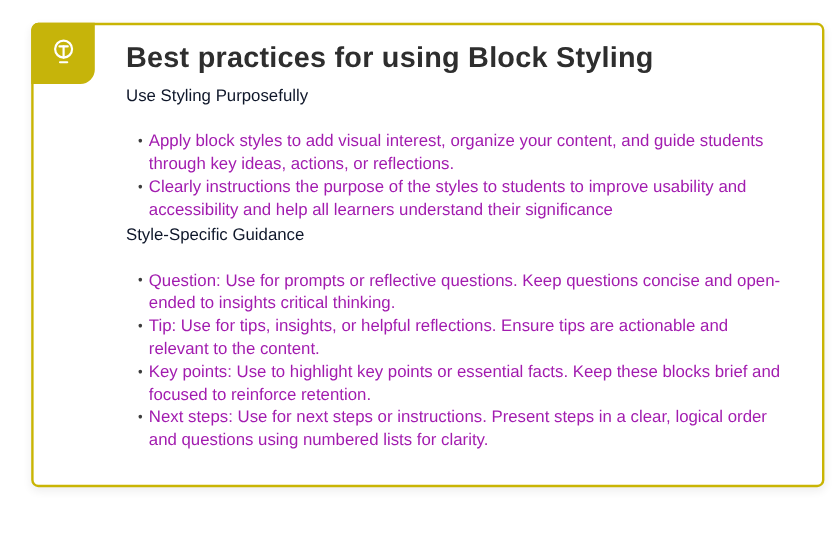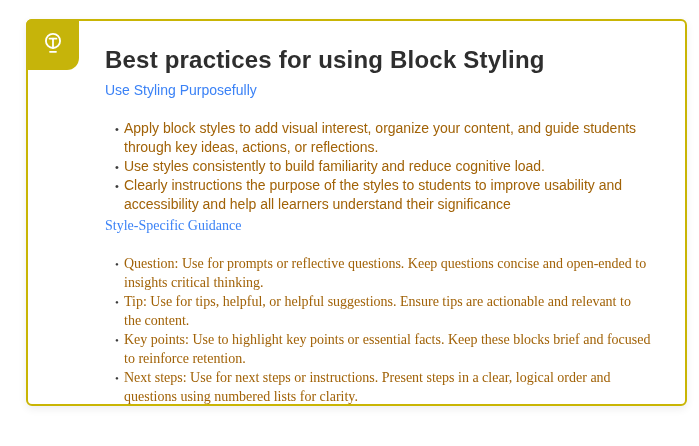--- a/index.html
+++ b/index.html
@@ -36,50 +36,50 @@
     width: 53px;
     height: 51px;
     background: #C6B40A;
     border-radius: 6px 0 12px 0;
     display: flex;
     align-items: center;
     justify-content: center;
   }
   .content {
     box-sizing: border-box;
-    padding: 23px 34px 0 77px;
+    padding: 12px 34px 0 77px;
   }
   .callout-title {
     margin: 0;
     font-size: 24px;
     line-height: 32px;
     font-weight: bold;
     color: #2E2E2E;
     letter-spacing: 0.2px;
   }
   .section { margin: 0; }
   .section.first { margin-top: 5px; }
-  .section.second { margin-top: 2px; font-family: Liberation Serif, serif; }
+  .section.second { margin-top: 2px; }
   .section-heading {
     font-size: 14px;
     line-height: 19px;
-    color: #3b82f6;
+    color: #0f172a;
   }
   ul.bullet-list {
     margin: 19px 0 0 0;
     padding: 0 0 0 10px;
     list-style: none;
     max-width: 537px;
   }
   ul.bullet-list li {
     position: relative;
     padding-left: 9px;
     font-size: 14px;
     line-height: 19px;
-    color: #a16207;
+    color: #a21caf;
   }
   ul.bullet-list li::before {
     content: "\2022";
     position: absolute;
     left: 0;
     top: 1px;
     font-size: 11px;
     color: #3B3B3B;
   }
 </style>
@@ -100,30 +100,29 @@
       </span>
     </div>
 
     <div class="content">
       <h1 class="callout-title">Best practices for using Block Styling</h1>
 
       <div class="section first">
         <div class="section-heading">Use Styling Purposefully</div>
         <ul class="bullet-list">
           <li>Apply block styles to add visual interest, organize your content, and guide students through key ideas, actions, or reflections.</li>
-          <li>Use styles consistently to build familiarity and reduce cognitive load.</li>
           <li>Clearly instructions the purpose of the styles to students to improve usability and accessibility and help all learners understand their significance</li>
         </ul>
       </div>
 
       <div class="section second">
         <div class="section-heading">Style-Specific Guidance</div>
         <ul class="bullet-list">
           <li>Question: Use for prompts or reflective questions. Keep questions concise and open-ended to insights critical thinking.</li>
-          <li>Tip: Use for tips, helpful, or helpful suggestions. Ensure tips are actionable and relevant to the content.</li>
+          <li>Tip: Use for tips, insights, or helpful reflections. Ensure tips are actionable and relevant to the content.</li>
           <li>Key points: Use to highlight key points or essential facts. Keep these blocks brief and focused to reinforce retention.</li>
           <li>Next steps: Use for next steps or instructions. Present steps in a clear, logical order and questions using numbered lists for clarity.</li>
         </ul>
       </div>
     </div>
 
   </div>
 </div>
 
 </body></html>

